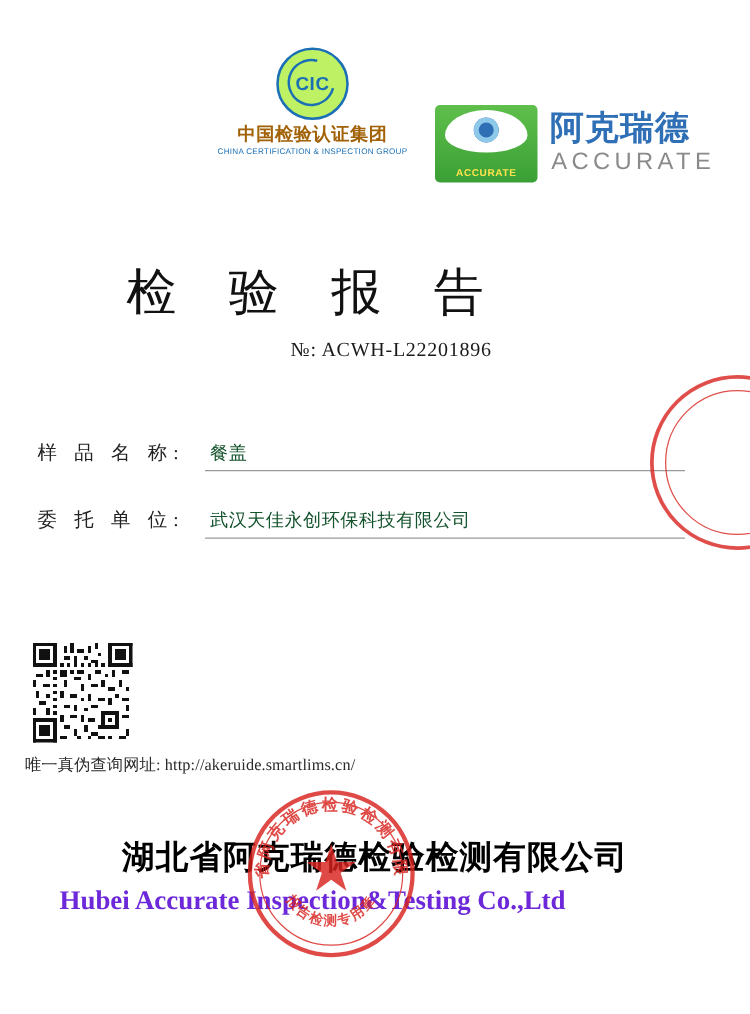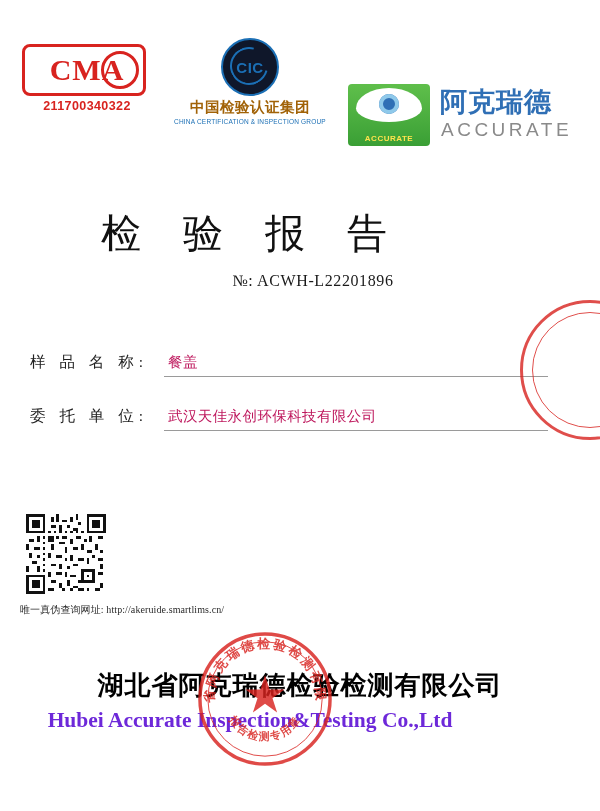--- a/index.html
+++ b/index.html
@@ -77,21 +77,21 @@
     width: 160px;
     text-align: center;
   }
   .cic-mark {
     width: 58px;
     height: 58px;
     margin: 0 auto;
     border-radius: 50%;
     border: 2.5px solid #1b6fb5;
     position: relative;
-    background: #0f172a;
+    background: #bef264;
   }
   .cic-mark .inner-c {
     position: absolute;
     left: 7px; top: 7px;
     width: 38px; height: 38px;
     border-radius: 50%;
     border: 2px solid #1b6fb5;
     border-right-color: transparent;
     transform: rotate(-30deg);
   }
@@ -228,21 +228,21 @@
     font-size: 15.5px;
     letter-spacing: 5px;
     color: #222;
     text-align: center;
   }
   .field .value {
     position: absolute;
     left: 140px;
     top: 3px;
     font-size: 14.5px;
-    color: #be185d;
+    color: #14532d;
     letter-spacing: 0.4px;
   }
   .field .rule {
     position: absolute;
     left: 136px;
     right: 0;
     top: 26px;
     border-bottom: 1px solid #9a9a9a;
   }
   #field-sample { top: 350px; }
@@ -254,21 +254,21 @@
     left: 26px;
     top: 514px;
     width: 80px;
     height: 80px;
   }
   .qr svg { display: block; }
   .qr-note {
     position: absolute;
     left: 20px;
     top: 603px;
-    font-size: 10px;
+    font-size: 13px;
     color: #2a2a2a;
     letter-spacing: 0.1px;
   }
 
   
   .footer-cn {
     position: absolute;
     top: 668px;
     left: 0;
     width: 600px;
@@ -332,27 +332,20 @@
     line-height: 15px;
     font-weight: bold;
     letter-spacing: 1px;
   }
 </style>
 </head>
 <body>
 
 <div class="header">
 
-  <div class="cma">
-    <div class="cma-badge">
-      <div class="cma-text">CMA</div>
-      <div class="cma-ring"></div>
-    </div>
-    <div class="cma-num">211700340322</div>
-  </div>
 
   <div class="cic">
     <div class="cic-mark">
       <div class="inner-c"></div>
       <div class="cic-letters">CIC</div>
     </div>
     <div class="cic-cn">中国检验认证集团</div>
     <div class="cic-en">CHINA CERTIFICATION &amp; INSPECTION GROUP</div>
   </div>
 

